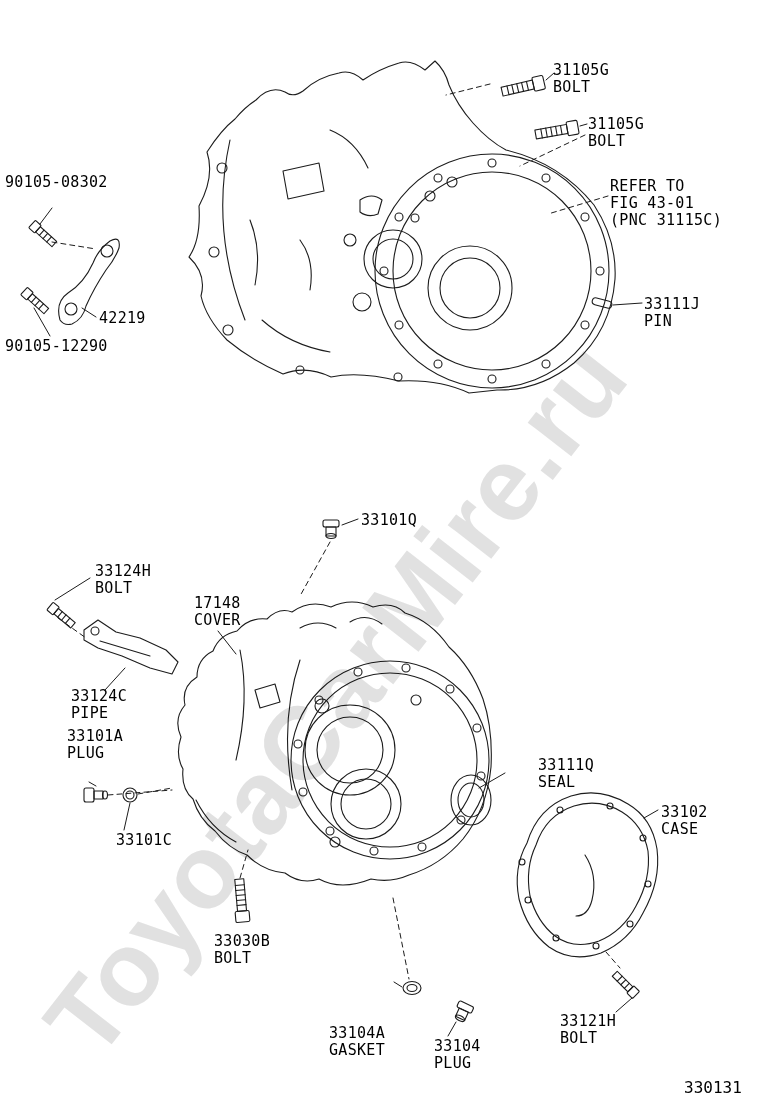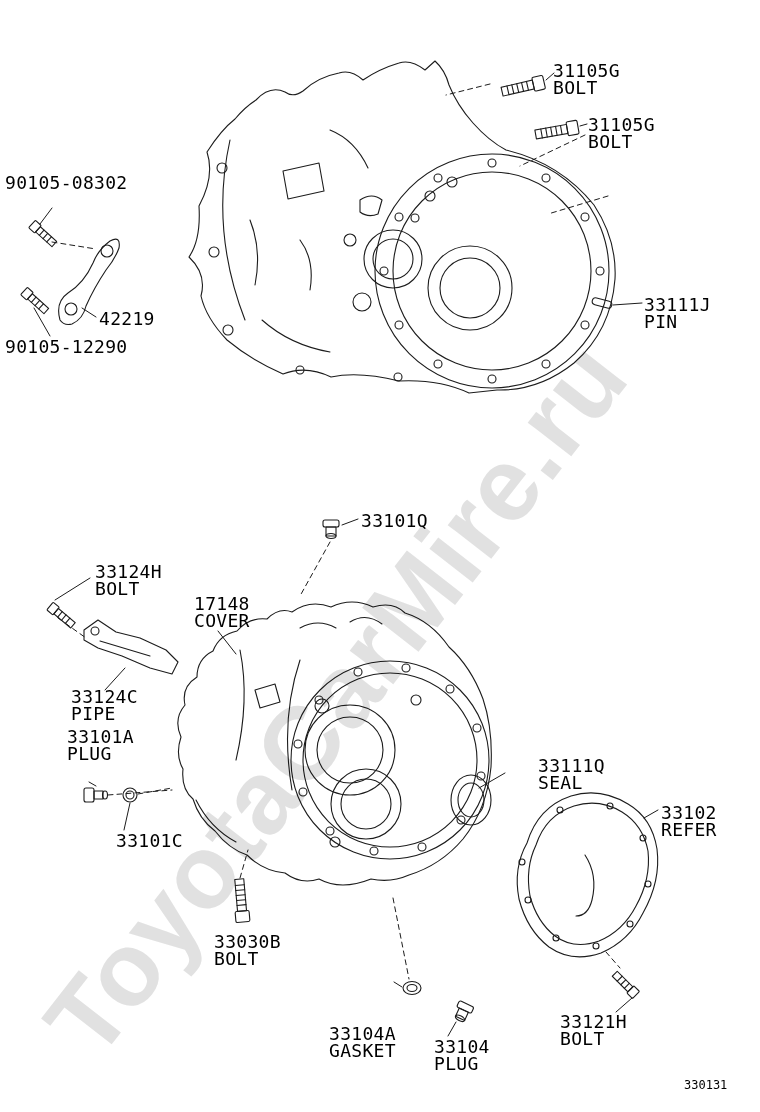--- a/index.html
+++ b/index.html
@@ -2,29 +2,29 @@
 <html><head>
 <meta charset="utf-8">
 <style>
   *{margin:0;padding:0;box-sizing:border-box}
   html,body{background:#fff}
   #stage{
     position:relative;width:760px;height:1112px;background:#fff;overflow:hidden;
     font-family:"DejaVu Sans Mono","Liberation Mono",monospace;color:#000;
   }
   #art{position:absolute;left:0;top:0;width:760px;height:1112px}
-  .lbl{position:absolute;font-size:18px;line-height:17px;letter-spacing:.3px;white-space:nowrap}
+  .lbl{position:absolute;font-size:15px;line-height:17px;letter-spacing:.3px;white-space:nowrap}
   #watermark{
     position:absolute;left:22px;top:1005px;
     transform:rotate(-52deg);transform-origin:0 0;
     font-family:"Liberation Sans",sans-serif;font-size:104px;font-weight:700;
     color:#c9c9c9;opacity:.55;mix-blend-mode:multiply;
     white-space:nowrap;pointer-events:none;letter-spacing:1px;
   }
-  #fig-number{position:absolute;left:684px;top:1078px;font-size:12px}
+  #fig-number{position:absolute;left:684px;top:1078px;font-size:16px}
 </style>
 </head>
 <body>
 
 <div id="stage">
 
   <svg id="art" viewBox="0 0 760 1112" fill="none" stroke="#1c1c1c" stroke-width="1.1" stroke-linejoin="round" stroke-linecap="round">
     <defs>
       <g id="bolt">
         <rect x="0" y="-7" width="11" height="14" rx="1.5"></rect>
@@ -238,20 +238,25 @@
   <div class="lbl" style="left:553px;top:62px">
     <div>31105G</div>
     <div>BOLT</div>
   </div>
 
   <div class="lbl" style="left:588px;top:116px">
     <div>31105G</div>
     <div>BOLT</div>
   </div>
 
+  <div class="lbl" style="left:610px;top:178px">
+    <div>REFER TO</div>
+    <div>FIG 43-01</div>
+    <div>(PNC 31115C)</div>
+  </div>
 
   <div class="lbl" style="left:644px;top:296px">
     <div>33111J</div>
     <div>PIN</div>
   </div>
 
   <div class="lbl" style="left:5px;top:174px">
     <div>90105-08302</div>
   </div>
 
@@ -306,21 +311,21 @@
     <div>PLUG</div>
   </div>
 
   <div class="lbl" style="left:538px;top:757px">
     <div>33111Q</div>
     <div>SEAL</div>
   </div>
 
   <div class="lbl" style="left:661px;top:804px">
     <div>33102</div>
-    <div>REFER</div>
+    <div>CASE</div>
   </div>
 
   <div class="lbl" style="left:560px;top:1013px">
     <div>33121H</div>
     <div>BOLT</div>
   </div>
 
   <div id="fig-number">330131</div>
 </div>
 

